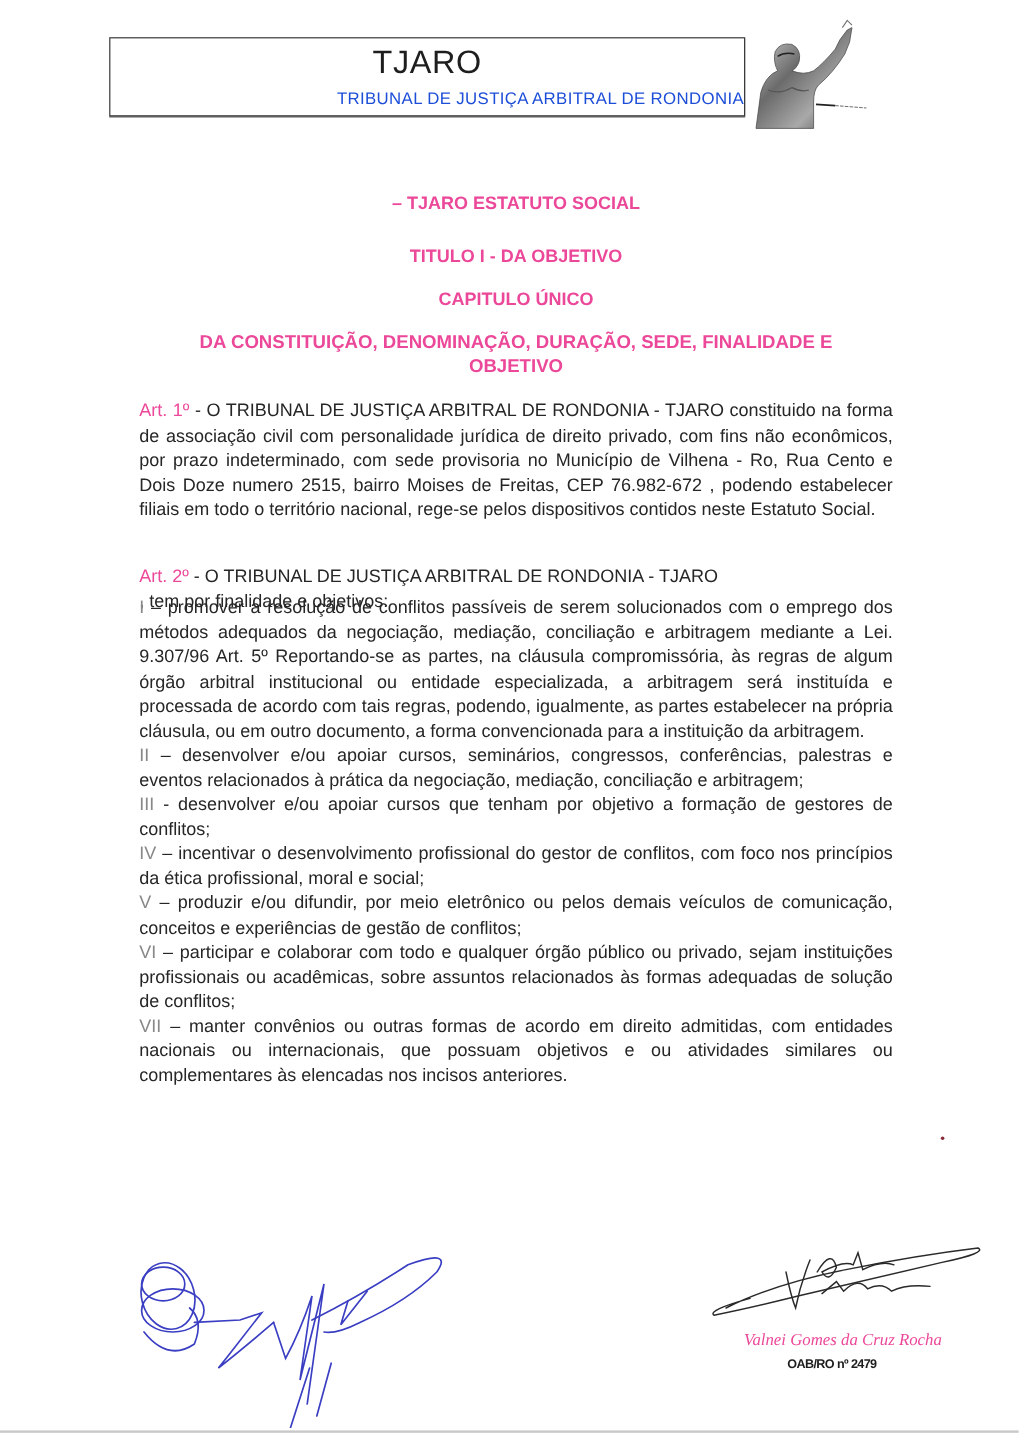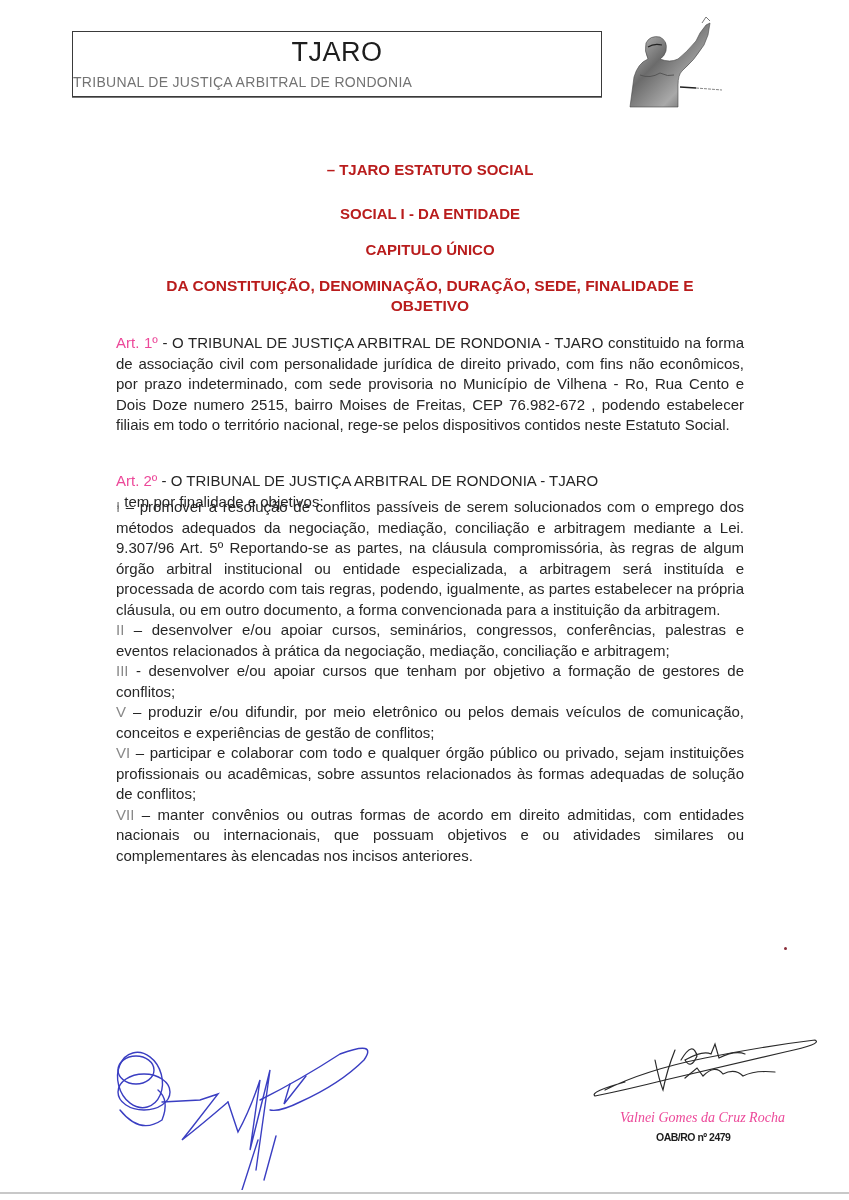--- a/index.html
+++ b/index.html
@@ -1,26 +1,26 @@
 <!DOCTYPE html>
 <html><head>
 <meta charset="utf-8">
 <style>
   html, body { margin: 0; padding: 0; background: #ffffff; }
   body { width: 849px; height: 1200px; position: relative; overflow: hidden;
          font-family: "Liberation Sans", sans-serif; color: #1c1c1c; }
-  .header-box { position: absolute; left: 72px; top: 31px; width: 528px; height: 64px;
+  .header-box { position: absolute; left: 91px; top: 31px; width: 528px; height: 64px;
                 border: 1px solid #3a3a3a; box-shadow: 0 1px 0 #777; }
   .header-title { position: absolute; left: 0; right: 0; top: 5px; text-align: center;
                   font-size: 27px; letter-spacing: 0.5px; color: #1e1e1e; }
-  .header-sub { position: absolute; left: 0; right: 0; top: 42px; text-align: left;
-                font-size: 14px; letter-spacing: 0.3px; color: #737373; }
+  .header-sub { position: absolute; left: 0; right: 0; top: 42px; text-align: right;
+                font-size: 14px; letter-spacing: 0.3px; color: #1d4ed8; }
   .logo { position: absolute; left: 620px; top: 15px; width: 120px; height: 95px; }
   .heading { position: absolute; left: 120px; width: 620px; text-align: center;
-             font-weight: bold; font-size: 15px; color: #b91c1c; }
+             font-weight: bold; font-size: 15px; color: #ec4899; }
   .h-statute { top: 161px; }
   .h-title { top: 205px; }
   .h-chapter { top: 241px; }
   .h-section { top: 276px; font-size: 15.5px; line-height: 20px; left: 130px; width: 600px; }
   .para { position: absolute; left: 116px; width: 628px; font-size: 15px; line-height: 20.5px;
           text-align: justify; color: #262626; }
   .para .lead { color: #ec4899; }
   .art1 { top: 333px; }
   .art2 { top: 471px; }
   .list { top: 497px; }
@@ -56,37 +56,38 @@
   </defs>
   <path d="M10 92 L14 62 Q18 48 28 44 Q24 36 26 28 Q30 20 40 22 Q48 26 46 36 Q44 42 40 44 Q50 48 58 44 Q66 38 76 26 L80 18 L86 10 L90 8 L88 20 L84 30 Q74 46 62 56 Q58 60 58 70 L58 92 Z" fill="url(#metal)" stroke="#444" stroke-width="0.6"></path>
   <path d="M28 32 Q34 28 42 30" stroke="#222" stroke-width="1.2" fill="none"></path>
   <path d="M20 60 Q30 64 40 58 Q48 62 54 60" stroke="#555" stroke-width="1" fill="none"></path>
   <line x1="60" y1="72" x2="76" y2="73" stroke="#222" stroke-width="1.3"></line>
   <line x1="76" y1="73" x2="102" y2="75" stroke="#666" stroke-width="0.8" stroke-dasharray="3 1"></line>
   <path d="M82 8 L86 2 L90 6" stroke="#777" stroke-width="1" fill="none"></path>
 </svg>
 
 <div class="heading h-statute">– TJARO ESTATUTO SOCIAL</div>
-<div class="heading h-title">SOCIAL I - DA ENTIDADE</div>
+<div class="heading h-title">TITULO I - DA OBJETIVO</div>
 <div class="heading h-chapter">CAPITULO ÚNICO</div>
 <div class="heading h-section">DA CONSTITUIÇÃO, DENOMINAÇÃO, DURAÇÃO, SEDE, FINALIDADE E OBJETIVO</div>
 
 <div class="para art1">
   <p><span class="lead">Art. 1º</span><span> - O TRIBUNAL  DE JUSTIÇA  ARBITRAL DE  RONDONIA - TJARO constituido na forma de associação civil com personalidade jurídica de direito privado, com fins não econômicos, por prazo indeterminado, com sede provisoria no Município de Vilhena - Ro, Rua Cento e Dois Doze numero 2515, bairro Moises de Freitas, CEP 76.982-672 , podendo estabelecer filiais em todo o território nacional, rege-se pelos dispositivos contidos neste Estatuto Social.</span></p>
 </div>
 
 <div class="para art2">
   <p><span class="lead">Art. 2º</span><span> - O TRIBUNAL  DE JUSTIÇA  ARBITRAL DE  RONDONIA - TJARO</span></p>
   <p>, tem por finalidade e objetivos:</p>
 </div>
 
 <div class="para list">
   <p class="item"><span class="num">I</span><span> – promover a resolução de conflitos passíveis de serem solucionados com o emprego dos métodos adequados da negociação, mediação, conciliação e arbitragem mediante a Lei. 9.307/96 Art. 5º Reportando-se as partes, na cláusula compromissória, às regras de algum órgão arbitral institucional ou entidade especializada, a arbitragem será instituída e processada de acordo com tais regras, podendo, igualmente, as partes estabelecer na própria cláusula, ou em outro documento, a forma convencionada para a instituição da arbitragem.</span></p>
   <p class="item"><span class="num">II</span><span> – desenvolver e/ou apoiar cursos, seminários, congressos, conferências, palestras e eventos relacionados à prática da  negociação, mediação, conciliação e arbitragem;</span></p>
   <p class="item"><span class="num">III</span><span> - desenvolver e/ou apoiar cursos que tenham por objetivo a formação de gestores de conflitos;</span></p>
+  <p class="item"><span class="num">IV</span><span> – incentivar o desenvolvimento profissional do gestor de conflitos, com foco nos princípios da ética profissional, moral e social;</span></p>
   <p class="item"><span class="num">V</span><span> – produzir e/ou difundir, por meio eletrônico ou pelos demais veículos de comunicação, conceitos e experiências de gestão de conflitos;</span></p>
   <p class="item"><span class="num">VI</span><span> – participar e colaborar com todo e qualquer órgão público ou privado, sejam instituições profissionais ou acadêmicas, sobre assuntos relacionados às formas adequadas de solução de conflitos;</span></p>
   <p class="item"><span class="num">VII</span><span> – manter convênios ou outras formas de acordo em direito admitidas, com entidades nacionais ou internacionais, que possuam objetivos e ou atividades similares ou complementares às elencadas nos incisos anteriores.</span></p>
 </div>
 
 <div class="stray-dot"></div>
 
 <div class="para art3">
 </div>
 

